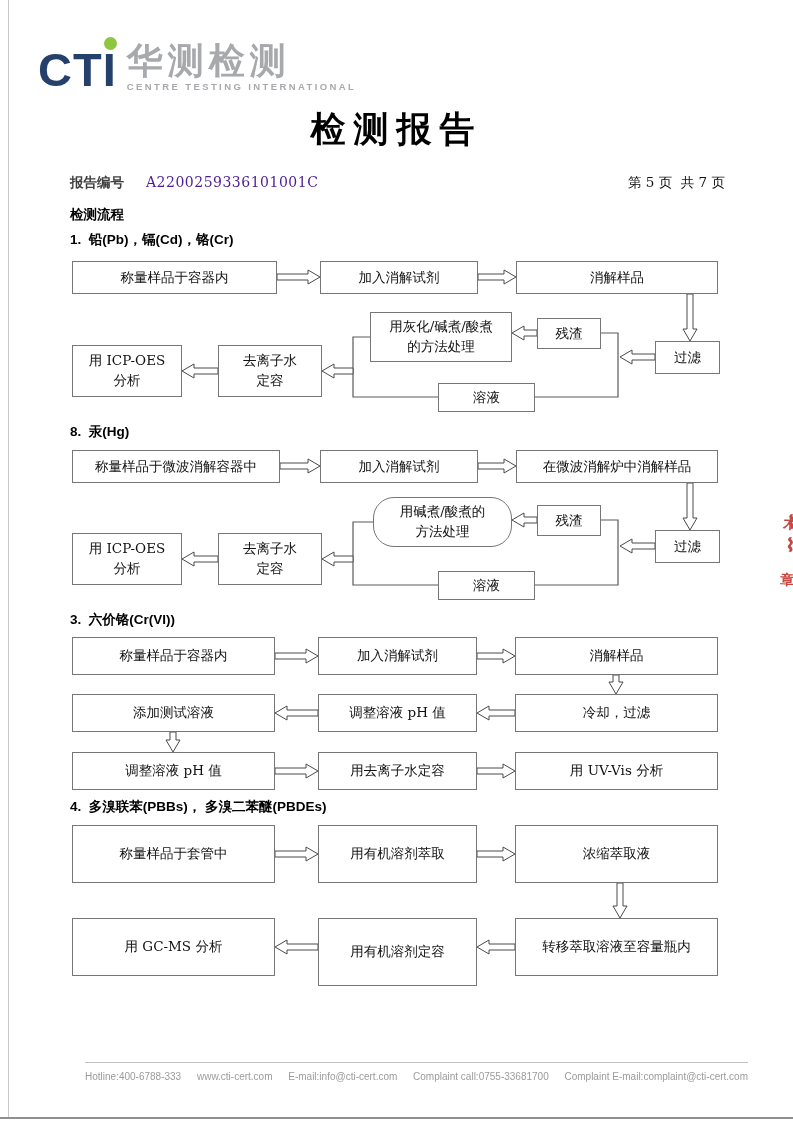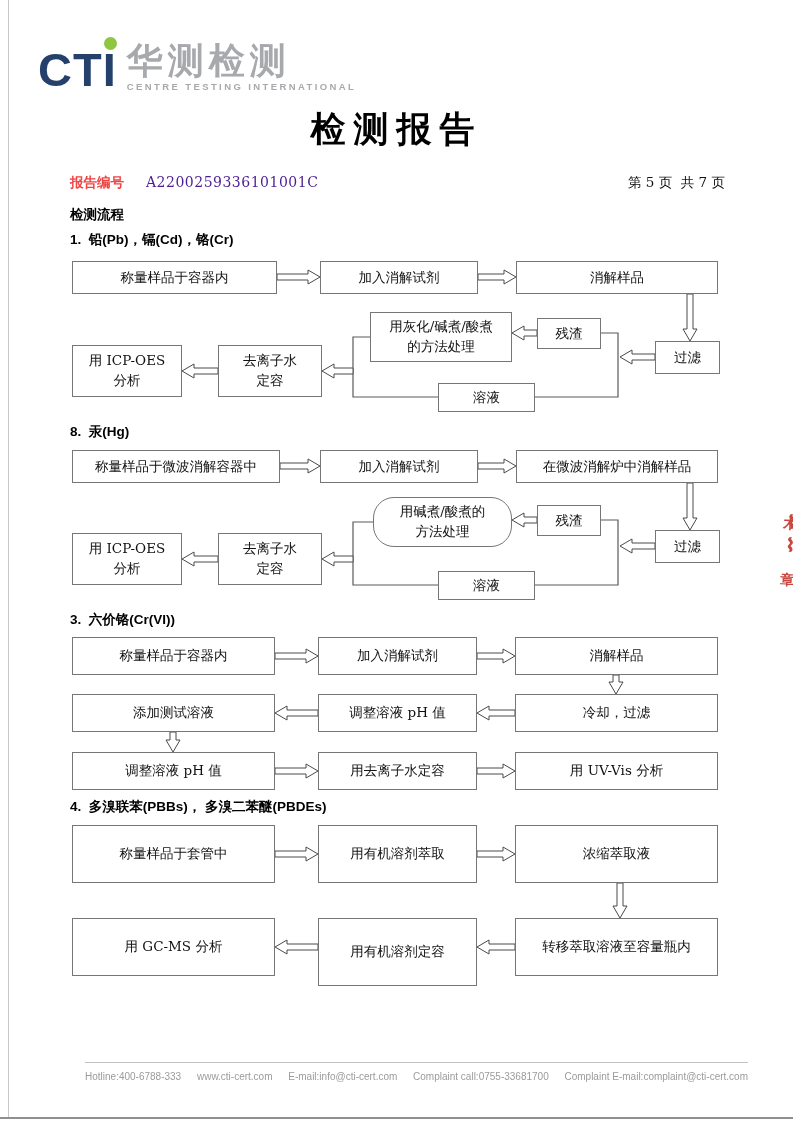--- a/index.html
+++ b/index.html
@@ -13,21 +13,21 @@
   .logo-cti{position:relative;font:bold 47px "Liberation Sans",sans-serif;color:#26406c;
             line-height:1;letter-spacing:1px;margin-top:10px;}
   .logo-dot{position:absolute;left:66px;top:-9px;width:13px;height:13px;border-radius:50%;background:#8dc63f;}
   .logo-right{margin-left:10px;}
   .logo-cn{font:bold 36px "DejaVu Serif","Liberation Serif",serif;color:#a7a9ac;letter-spacing:5px;line-height:1;margin-top:6px;}
   .logo-tag{font:bold 9.5px "Liberation Sans",sans-serif;color:#a7a9ac;letter-spacing:2.4px;margin-top:3px;}
 
   
   .doc-title{position:absolute;left:0;top:106px;width:793px;text-align:center;
              font:bold 35px "DejaVu Serif","Liberation Serif",serif;color:#000;letter-spacing:8px;}
-  .report-label{position:absolute;left:70px;top:174px;font:bold 13.5px "Liberation Sans",sans-serif;color:#ef4444;}
+  .report-label{position:absolute;left:70px;top:174px;font:bold 13.5px "Liberation Sans",sans-serif;color:#404040;}
   .report-no{position:absolute;left:146px;top:174px;font:14px "DejaVu Serif","Liberation Serif",serif;color:#4c1d95;letter-spacing:.5px;}
   .page-info{position:absolute;right:68px;top:174px;font:13.5px "DejaVu Serif","Liberation Serif",serif;color:#111;white-space:pre;}
   .flow-title{position:absolute;left:70px;top:206px;font:bold 13.5px "Liberation Sans",sans-serif;color:#000;}
   .sec-h{position:absolute;left:70px;font:bold 13.5px "Liberation Sans",sans-serif;color:#000;white-space:pre;}
 
   
   .flow{position:absolute;left:72px;}
   .flow svg{position:absolute;left:0;top:0;}
   .nd{position:absolute;box-sizing:border-box;border:1px solid #767676;background:#fff;
       display:flex;align-items:center;justify-content:center;text-align:center;

